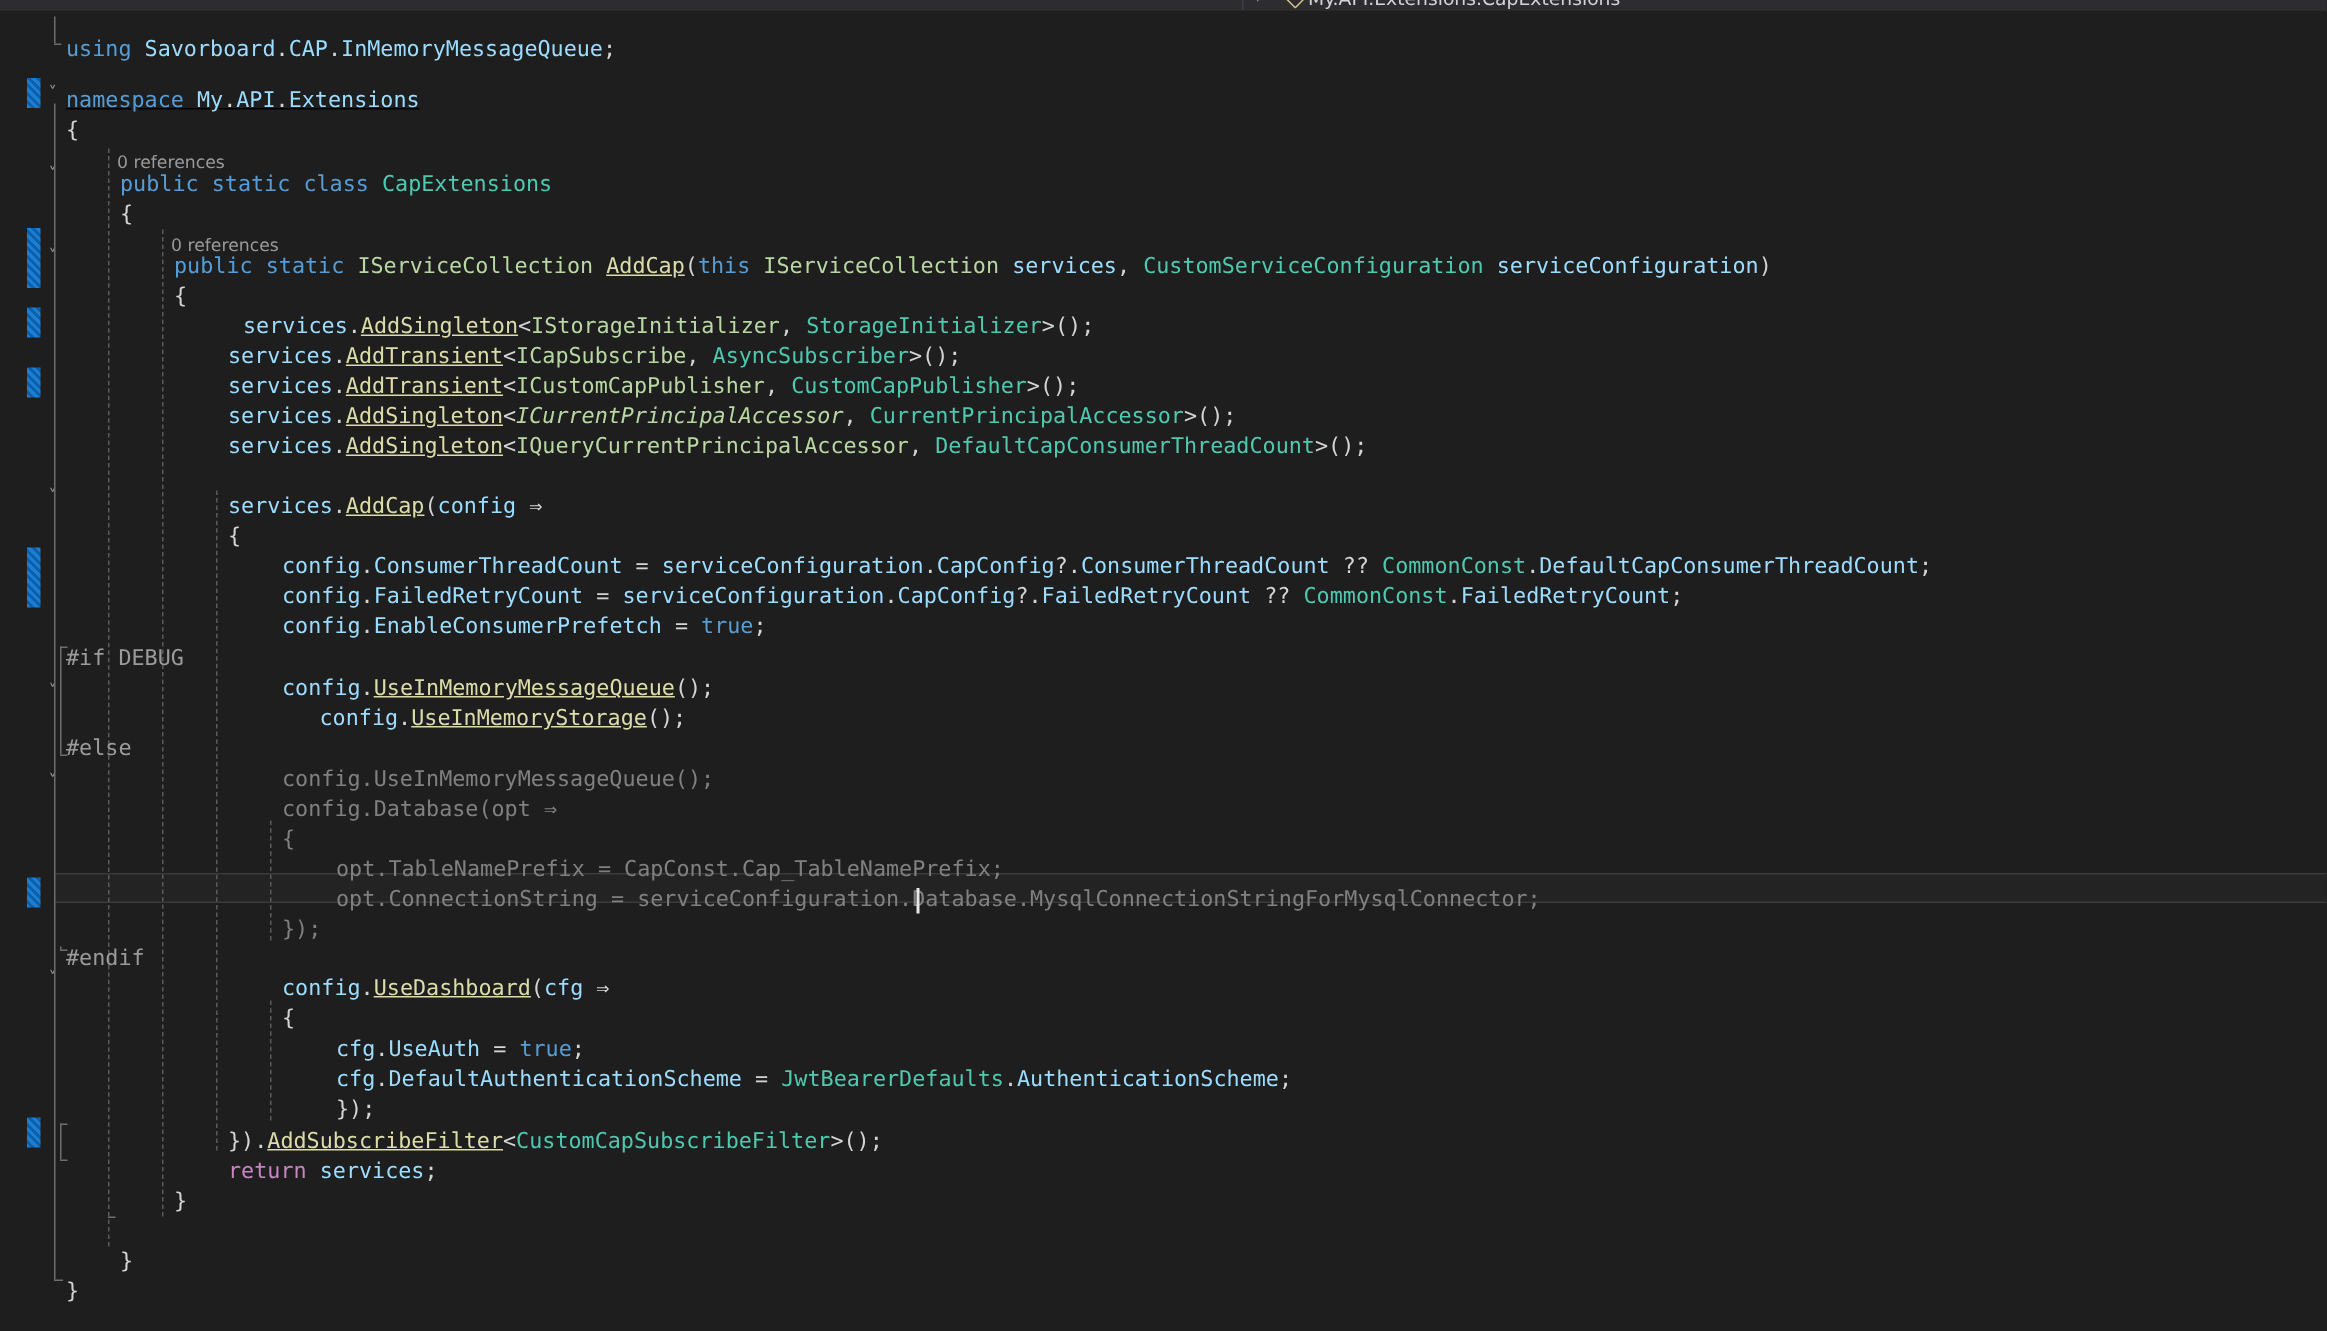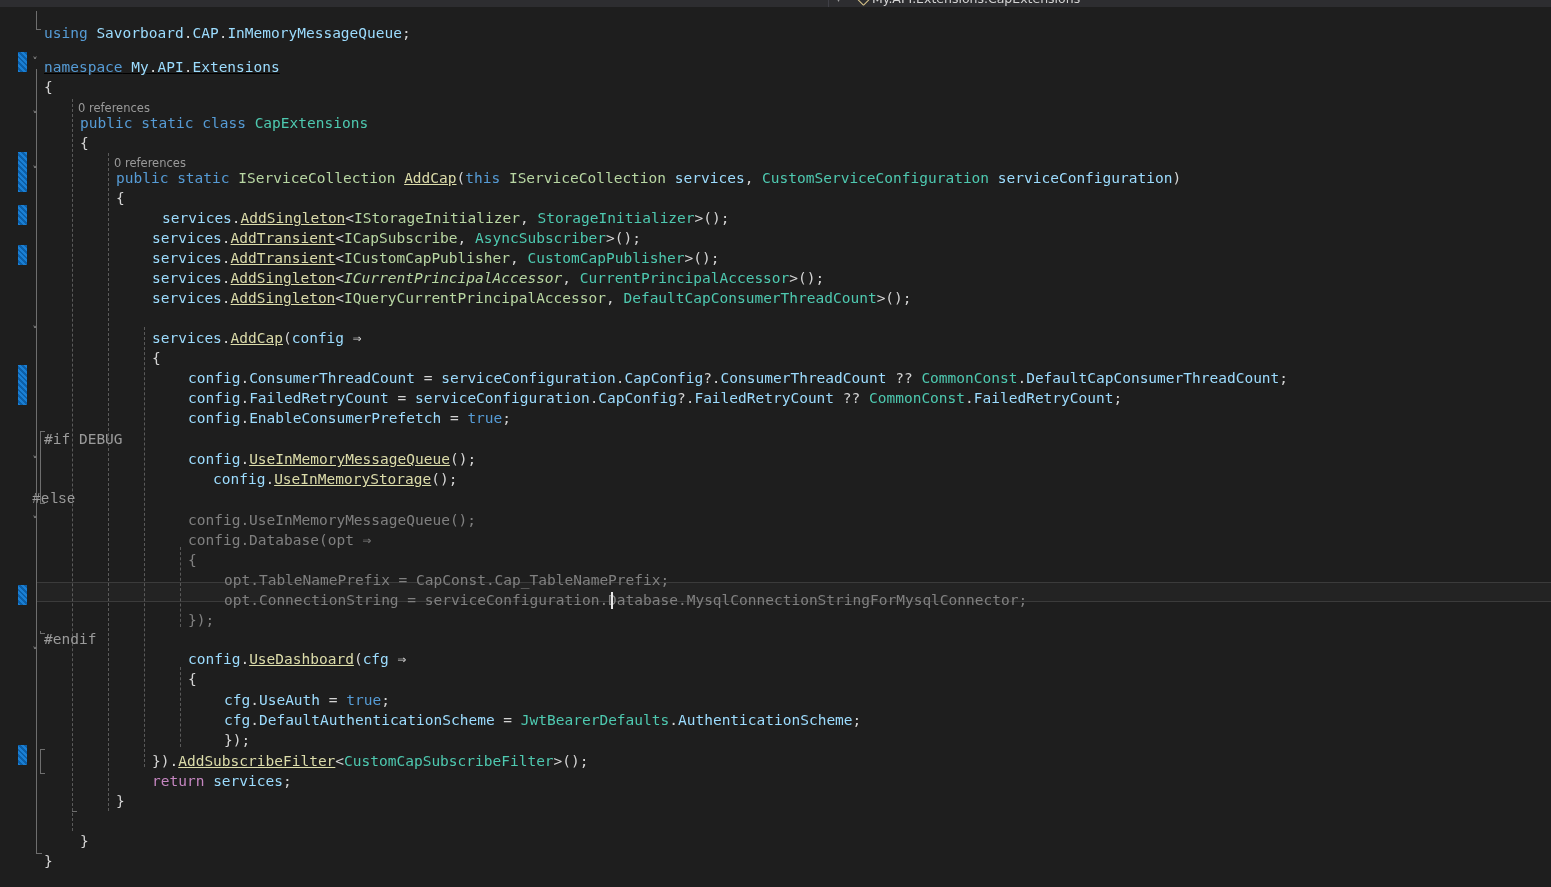--- a/index.html
+++ b/index.html
@@ -200,21 +200,21 @@
       <div class="ln" style="top:381px;left:188px;"><span class="id">config</span><span class="pun">.</span><span class="id">FailedRetryCount</span><span class="pun"> = </span><span class="id">serviceConfiguration</span><span class="pun">.</span><span class="id">CapConfig</span><span class="pun">?.</span><span class="id">FailedRetryCount</span><span class="pun"> ?? </span><span class="typ">CommonConst</span><span class="pun">.</span><span class="id">FailedRetryCount</span><span class="pun">;</span></div>
 
       <div class="ln" style="top:401px;left:188px;"><span class="id">config</span><span class="pun">.</span><span class="id">EnableConsumerPrefetch</span><span class="pun"> = </span><span class="kw">true</span><span class="pun">;</span></div>
 
       <div class="ln" style="top:422px;left:44px;"><span class="pp">#if DEBUG</span></div>
 
       <div class="ln" style="top:442px;left:188px;"><span class="id">config</span><span class="pun">.</span><span class="mem">UseInMemoryMessageQueue</span><span class="pun">();</span></div>
 
       <div class="ln" style="top:462px;left:188px;margin-left:25px;"><span class="id">config</span><span class="pun">.</span><span class="mem">UseInMemoryStorage</span><span class="pun">();</span></div>
 
-      <div class="ln" style="top:482px;left:32px;font-family:Liberation Mono, monospace;"><span class="pp">#else</span></div>
+      <div class="ln" style="top:482px;left:44px;"><span class="pp">#else</span></div>
 
       <div class="ln gray" style="top:503px;left:188px;">config.UseInMemoryMessageQueue();</div>
 
       <div class="ln gray" style="top:523px;left:188px;">config.Database(opt ⇒</div>
 
       <div class="ln gray" style="top:543px;left:188px;">{</div>
 
       <div class="ln gray" style="top:563px;left:224px;">opt.TableNamePrefix = CapConst.Cap_TableNamePrefix;</div>
 
       <div class="ln gray" style="top:583px;left:224px;">opt.ConnectionString = serviceConfiguration.Database.MysqlConnectionStringForMysqlConnector;</div>

